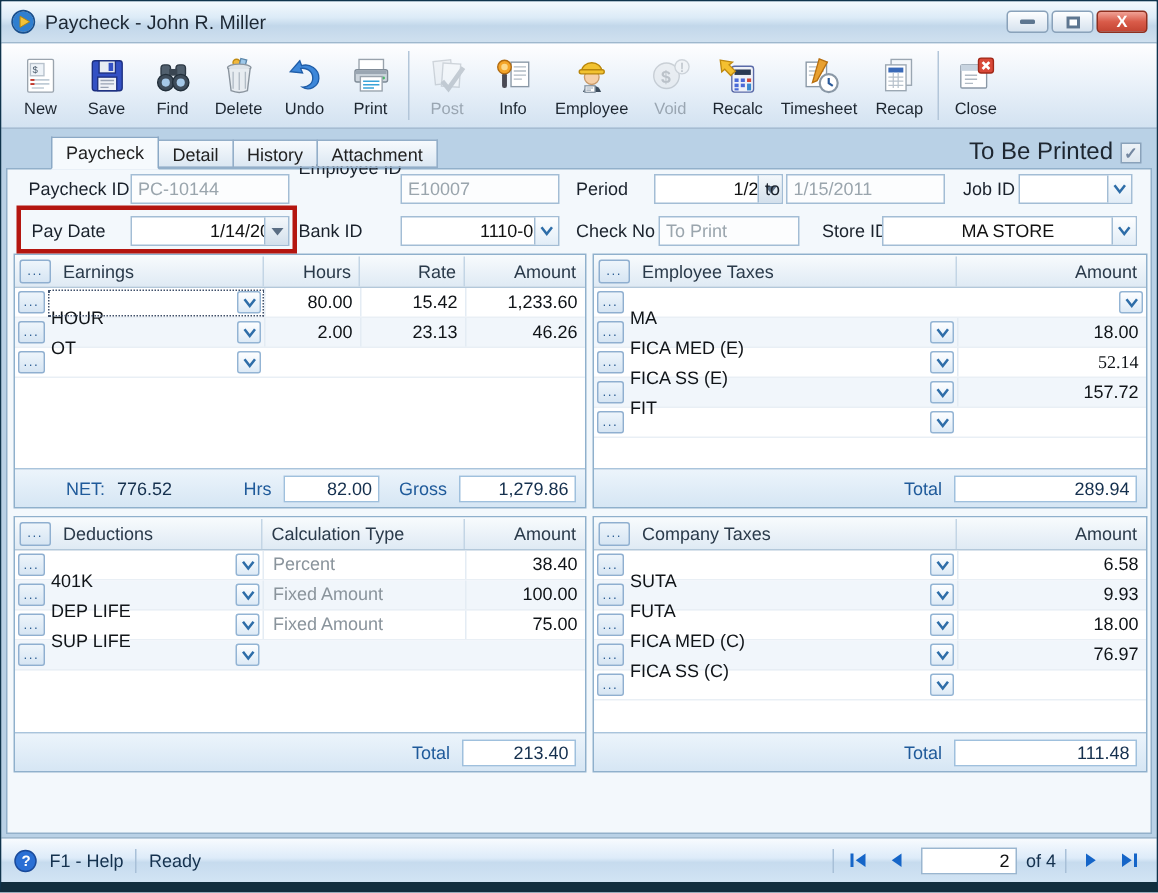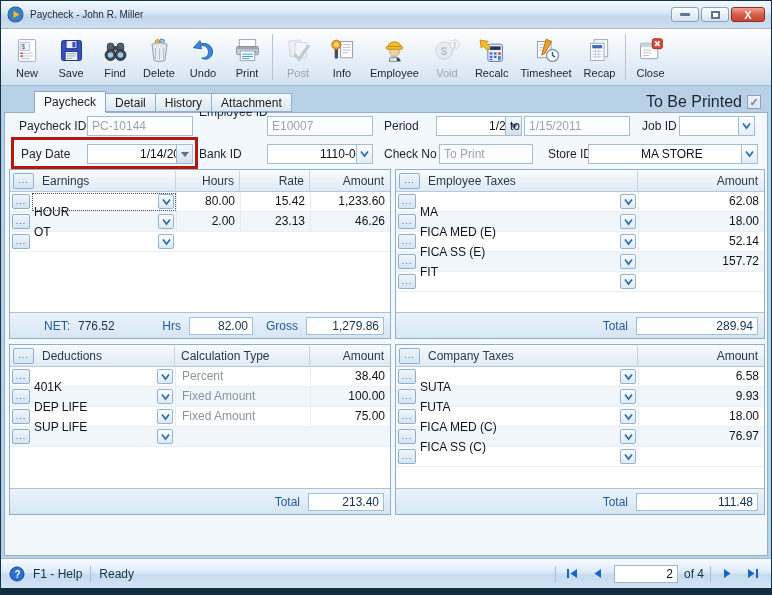--- a/index.html
+++ b/index.html
@@ -13,21 +13,21 @@
     background:#bcd4e8;
   }
 
   
   .titlebar {
     height:28px; flex:0 0 28px; display:flex; align-items:center;
     background:linear-gradient(#f4f9fd 0%, #dcebf7 40%, #c2d7ea 60%, #cfe0ef 100%);
     border-bottom:1px solid #9fb8cd; padding:0 6px;
   }
   .title-icon { width:17px; height:17px; margin-right:6px; }
-  .title-text { font-size:10px; color:#1c2733; }
+  .title-text { font-size:13px; color:#1c2733; }
   .win-controls { margin-left:auto; display:flex; gap:2px; align-items:center; }
   .win-btn {
     width:28px; height:15px; border:1px solid #8aa2ba; border-radius:3px;
     background:linear-gradient(#fdfeff,#d6e2ee); display:flex; align-items:center; justify-content:center;
   }
   .win-btn.close {
     width:34px; background:linear-gradient(#f0a296,#d95b49 50%,#c44533);
     border-color:#8e2f1f; color:#fff; font-weight:bold; font-size:11px;
   }
   .glyph-min { width:10px; height:3px; background:#5d7差: }
@@ -479,21 +479,20 @@
           <div class="g-row">
             <button class="dots">...</button>
             <span class="name-wrap">
               <span class="g-name">MA</span>
               <span class="chev">
                 <svg width="9" height="8" viewBox="0 0 9 8">
                   <path d="M1 1.5 L4.5 6 L8 1.5" fill="none" stroke="#2e6da8" stroke-width="1.7"></path>
                 </svg>
               </span>
             </span>
-            <span class="g-cell" style="width: 126px;">62.08</span>
           </div>
           <div class="g-row alt">
             <button class="dots">...</button>
             <span class="name-wrap">
               <span class="g-name">FICA MED (E)</span>
               <span class="chev">
                 <svg width="9" height="8" viewBox="0 0 9 8">
                   <path d="M1 1.5 L4.5 6 L8 1.5" fill="none" stroke="#2e6da8" stroke-width="1.7"></path>
                 </svg>
               </span>
@@ -503,21 +502,21 @@
           <div class="g-row">
             <button class="dots">...</button>
             <span class="name-wrap">
               <span class="g-name">FICA SS (E)</span>
               <span class="chev">
                 <svg width="9" height="8" viewBox="0 0 9 8">
                   <path d="M1 1.5 L4.5 6 L8 1.5" fill="none" stroke="#2e6da8" stroke-width="1.7"></path>
                 </svg>
               </span>
             </span>
-            <span class="g-cell" style="width: 126px;">52.14</span>
+            <span class="g-cell" style="width: 126px; font-family: Liberation Serif, serif;">52.14</span>
           </div>
           <div class="g-row alt">
             <button class="dots">...</button>
             <span class="name-wrap">
               <span class="g-name">FIT</span>
               <span class="chev">
                 <svg width="9" height="8" viewBox="0 0 9 8">
                   <path d="M1 1.5 L4.5 6 L8 1.5" fill="none" stroke="#2e6da8" stroke-width="1.7"></path>
                 </svg>
               </span>

